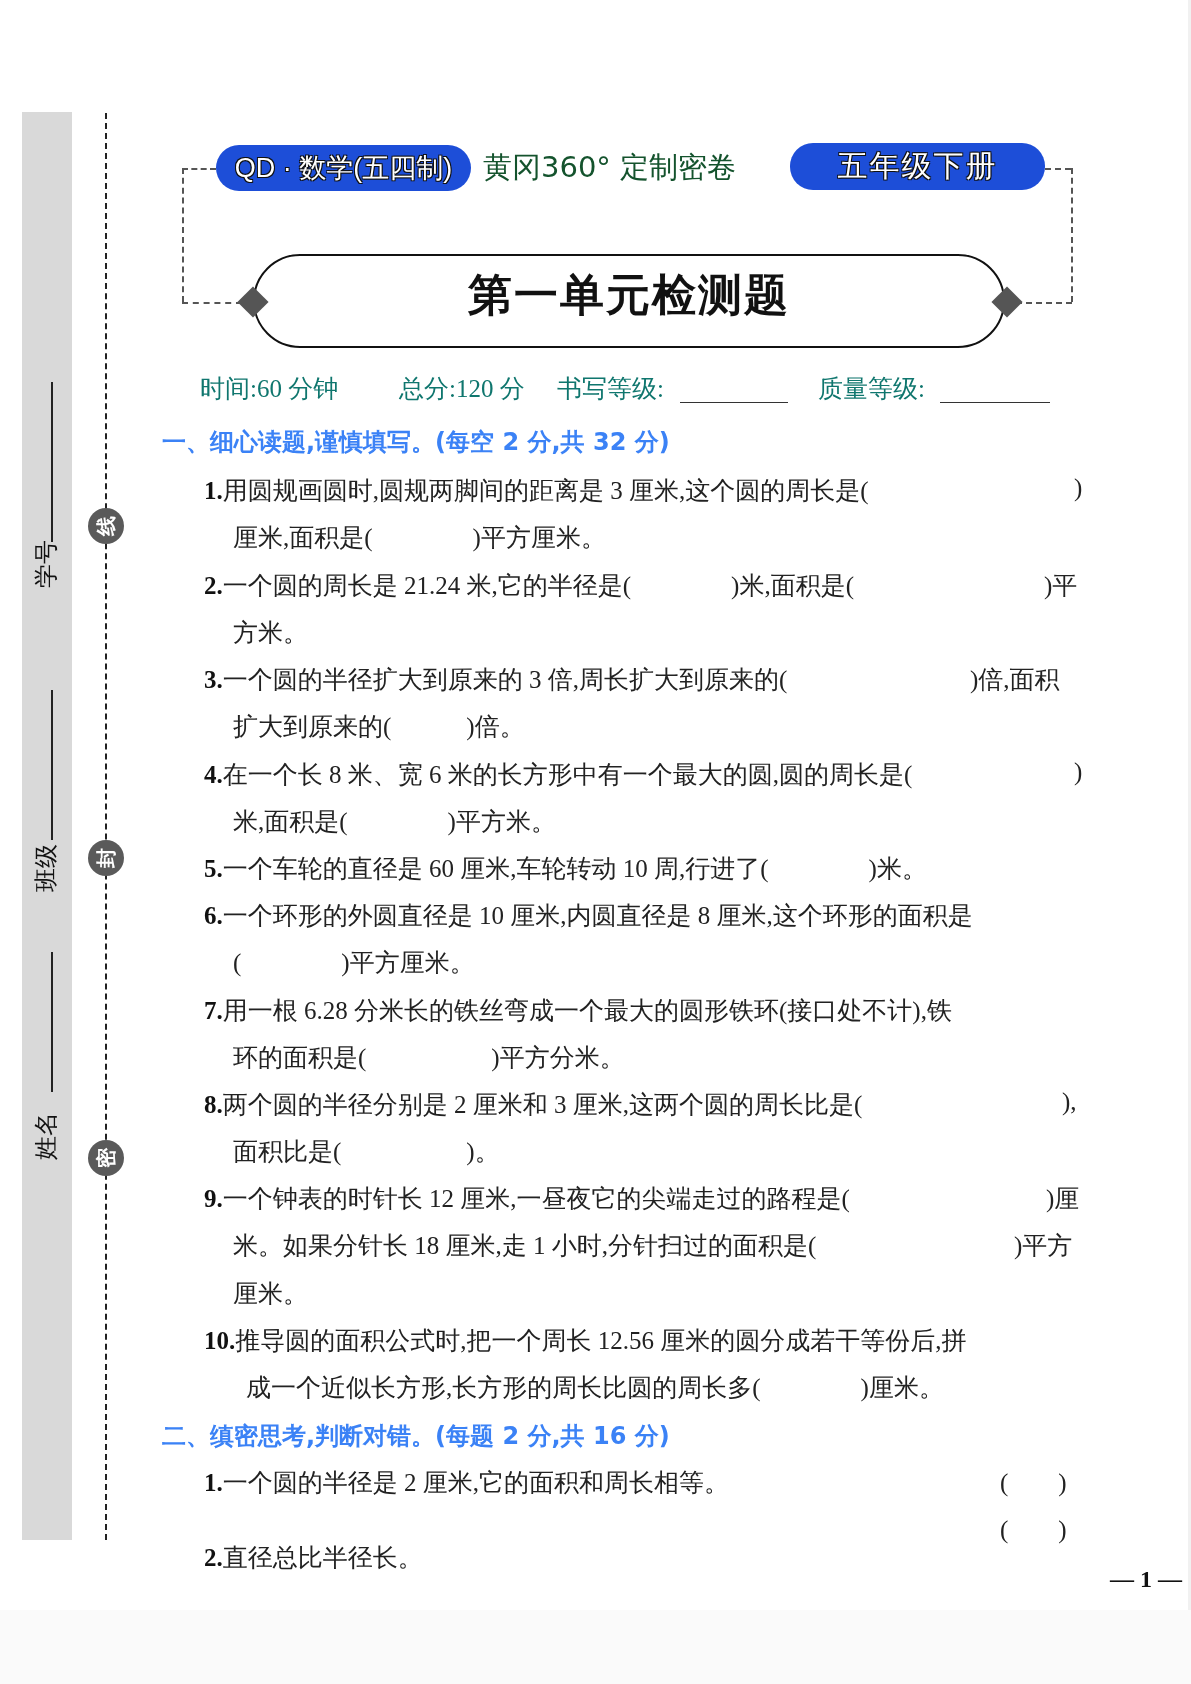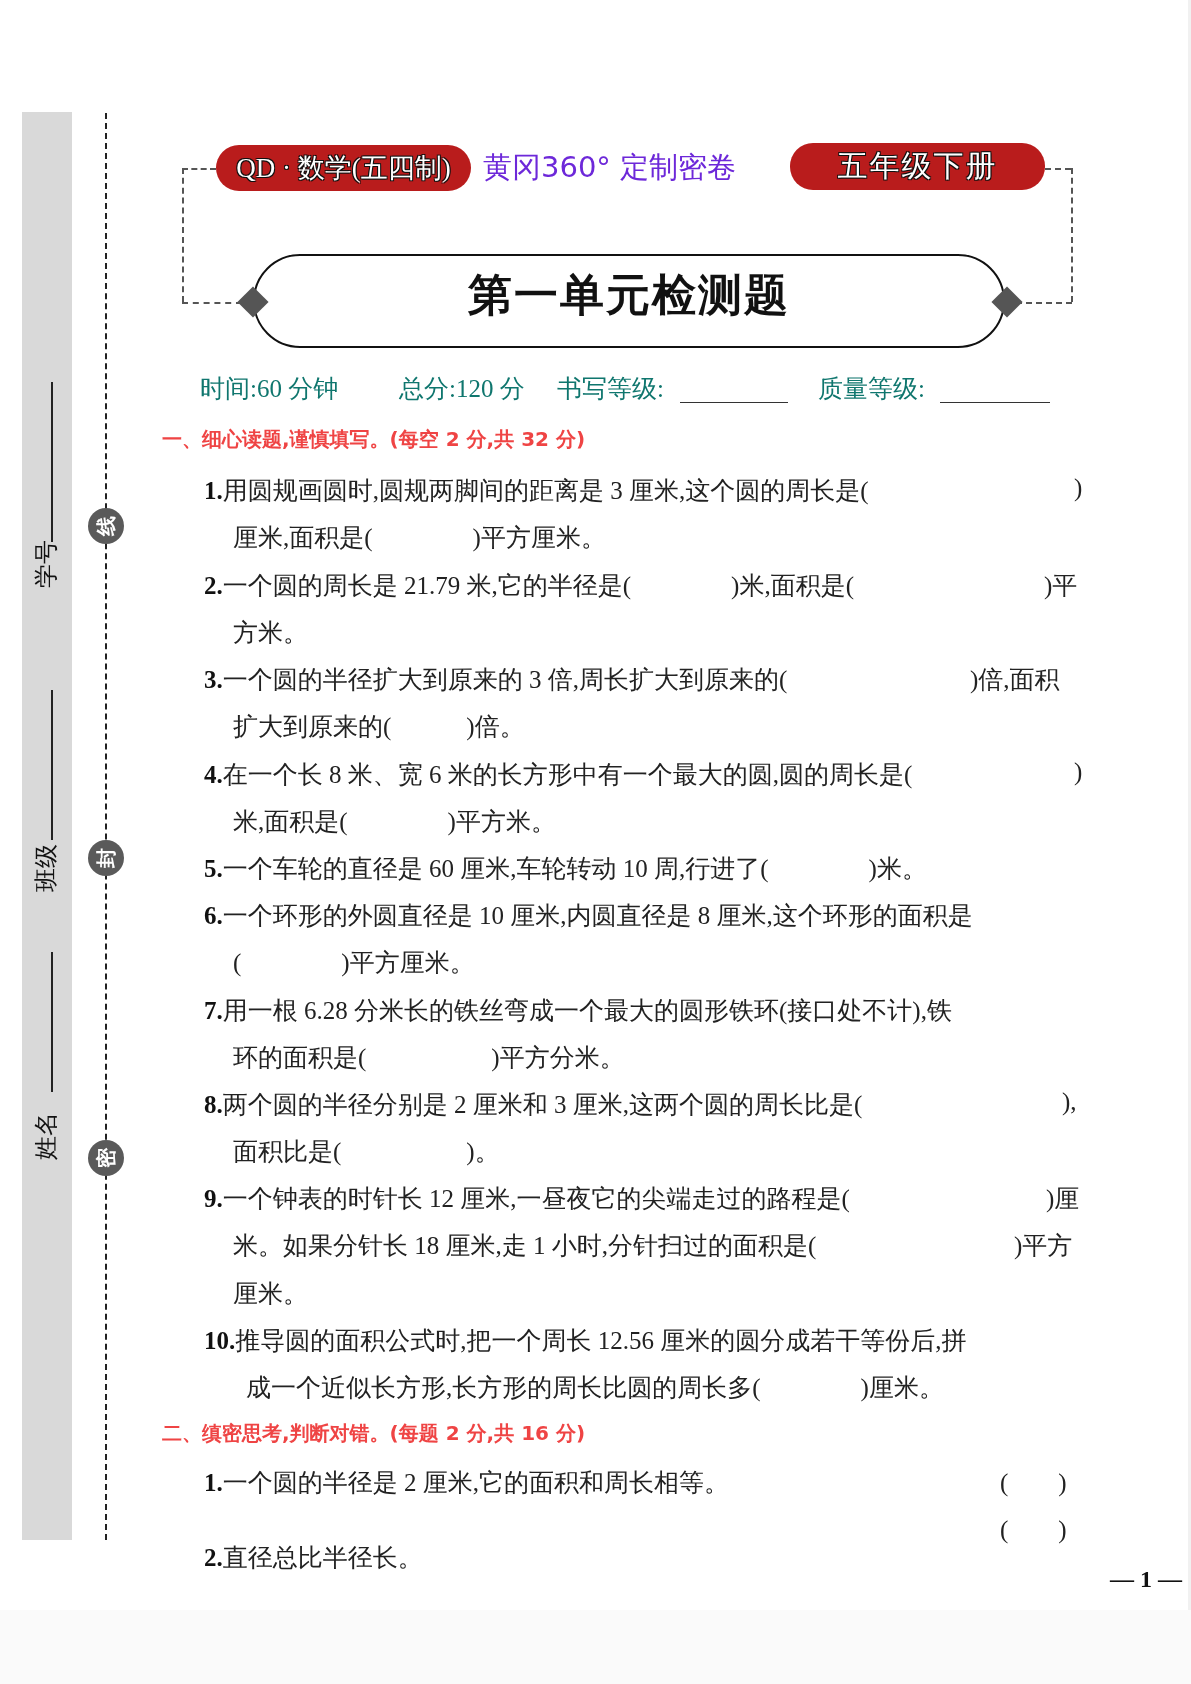--- a/index.html
+++ b/index.html
@@ -19,44 +19,44 @@
   }
   .cut-line { position:absolute; left:105px; top:113px; height:1427px; border-left:2px dashed #222; }
   .seal {
     position:absolute; left:88px; width:36px; height:36px; border-radius:50%; background:#5a5a5a;
     color:#fff; font-family:"DejaVu Sans",sans-serif; font-weight:bold; font-size:20px;
     display:flex; align-items:center; justify-content:center; transform:rotate(-90deg);
   }
 
   
   .hdr-pill {
-    position:absolute; background:#b91c1c; border-radius:23px; color:#fff;
-    font-family:Liberation Serif, serif; display:flex; align-items:center; justify-content:center;
+    position:absolute; background:#1d4ed8; border-radius:23px; color:#fff;
+    font-family:Liberation Sans, sans-serif; display:flex; align-items:center; justify-content:center;
     text-shadow:-1px -1px 0 #111, 1px -1px 0 #111, -1px 1px 0 #111, 1px 1px 0 #111;
   }
   .pill-left { left:216px; top:145px; width:255px; height:46px; font-size:27px; }
   .pill-right { left:790px; top:143px; width:255px; height:47px; font-size:30px; letter-spacing:2px; }
-  .hdr-mid { position:absolute; left:483px; top:148px; font-family:"DejaVu Sans",sans-serif; font-size:29px; color:#6d28d9; white-space:nowrap; }
+  .hdr-mid { position:absolute; left:483px; top:148px; font-family:"DejaVu Sans",sans-serif; font-size:29px; color:#14532d; white-space:nowrap; }
   .dash { position:absolute; border-color:#555; border-style:dashed; border-width:0; }
 
   .banner {
     position:absolute; left:253px; top:254px; width:752px; height:94px;
     border:2.5px solid #111; border-radius:47px / 47px; box-sizing:border-box;
   }
   .banner-title {
     position:absolute; left:253px; top:266px; width:752px; text-align:center;
     font-family:"DejaVu Serif",serif; font-weight:bold; font-size:44px; color:#111; letter-spacing:2px;
   }
   .diamond { position:absolute; width:22px; height:22px; background:#555; transform:rotate(45deg) scaleX(1.0); }
 
   
   .info { position:absolute; top:372px; font-size:25px; white-space:nowrap; color:#0f766e; }
   .blank-line { position:absolute; top:402px; height:0; border-top:1.5px solid #333; }
 
-  .section { position:absolute; left:162px; font-family:"DejaVu Sans",sans-serif; font-weight:bold; font-size:20px; color:#ef4444; white-space:nowrap; }
+  .section { position:absolute; left:162px; font-family:"DejaVu Sans",sans-serif; font-weight:bold; font-size:24px; color:#3b82f6; white-space:nowrap; }
   .q { position:absolute; font-size:25px; white-space:nowrap; color:#222; }
   .qn { font-weight:bold; color:#111; }
   .paren { position:absolute; font-size:25px; color:#222; }
   .pagenum { position:absolute; left:1110px; top:1566px; font-size:24px; font-weight:bold; color:#111; white-space:nowrap; }
 </style>
 </head>
 <body>
 
 <div class="page-edge"></div>
 <div class="page-bottom"></div>
@@ -97,21 +97,21 @@
 <div class="blank-line" style="left:680px;width:108px;"></div>
 <div class="info" style="left:818px;">质量等级:</div>
 <div class="blank-line" style="left:940px;width:110px;"></div>
 
 <div class="section" style="top:426px;">一、细心读题,谨慎填写。(每空 2 分,共 32 分)</div>
 
 <div class="q" style="left:204px;top:474px;"><span class="qn">1.</span><span>用圆规画圆时,圆规两脚间的距离是 3 厘米,这个圆的周长是(</span></div>
 <div class="paren" style="left:1074px;top:474px;">)</div>
 <div class="q" style="left:233px;top:521px;">厘米,面积是(　　　　)平方厘米。</div>
 
-<div class="q" style="left:204px;top:569px;"><span class="qn">2.</span><span>一个圆的周长是 21.79 米,它的半径是(　　　　)米,面积是(</span></div>
+<div class="q" style="left:204px;top:569px;"><span class="qn">2.</span><span>一个圆的周长是 21.24 米,它的半径是(　　　　)米,面积是(</span></div>
 <div class="paren" style="left:1044px;top:569px;">)平</div>
 <div class="q" style="left:233px;top:616px;">方米。</div>
 
 <div class="q" style="left:204px;top:663px;"><span class="qn">3.</span><span>一个圆的半径扩大到原来的 3 倍,周长扩大到原来的(</span></div>
 <div class="paren" style="left:970px;top:663px;">)倍,面积</div>
 <div class="q" style="left:233px;top:710px;">扩大到原来的(　　　)倍。</div>
 
 <div class="q" style="left:204px;top:758px;"><span class="qn">4.</span><span>在一个长 8 米、宽 6 米的长方形中有一个最大的圆,圆的周长是(</span></div>
 <div class="paren" style="left:1074px;top:758px;">)</div>
 <div class="q" style="left:233px;top:805px;">米,面积是(　　　　)平方米。</div>

